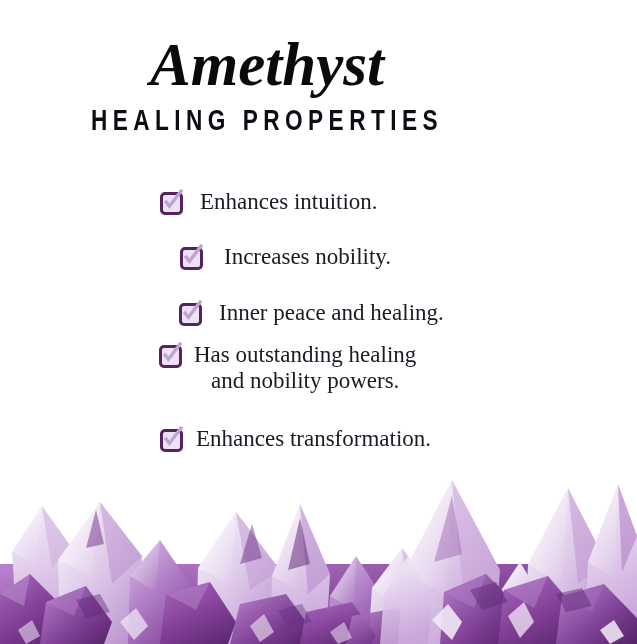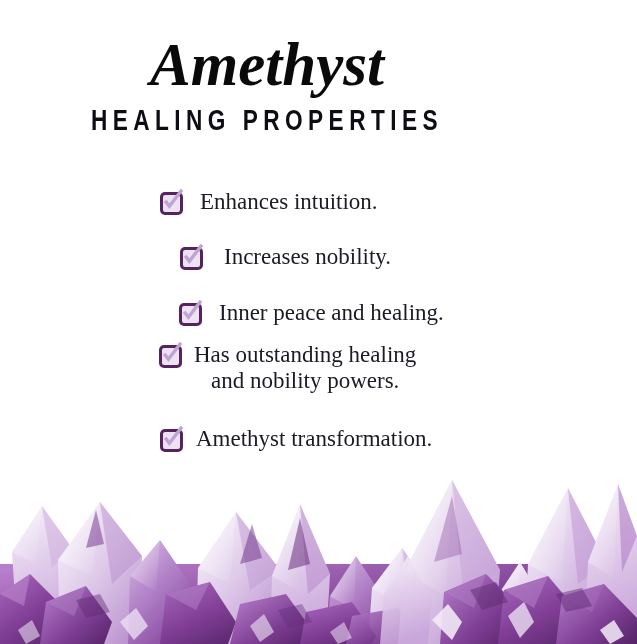--- a/index.html
+++ b/index.html
@@ -181,21 +181,21 @@
 
     <div class="list-item item-5">
       <span class="checkbox">
         <span class="box"></span>
         <span class="tick">
           <svg viewBox="0 0 21 23" xmlns="http://www.w3.org/2000/svg">
             <path d="M2.2 11.8 L6.4 17.2 L19.0 0.8" fill="none" stroke="#bfa3d4" stroke-width="3.4" stroke-linecap="butt" stroke-linejoin="miter"></path>
           </svg>
         </span>
       </span>
-      <span class="item-text">Amethyst transformation.</span>
+      <span class="item-text">Enhances transformation.</span>
     </div>
 
   </div>
 
   <div class="crystals">
     <svg viewBox="0 0 637 200" xmlns="http://www.w3.org/2000/svg" preserveAspectRatio="none">
       <defs>
         <linearGradient id="gLight" x1="0" y1="0" x2="0.2" y2="1">
           <stop offset="0%" stop-color="#f7f1fa"></stop>
           <stop offset="45%" stop-color="#e3d0ec"></stop>

